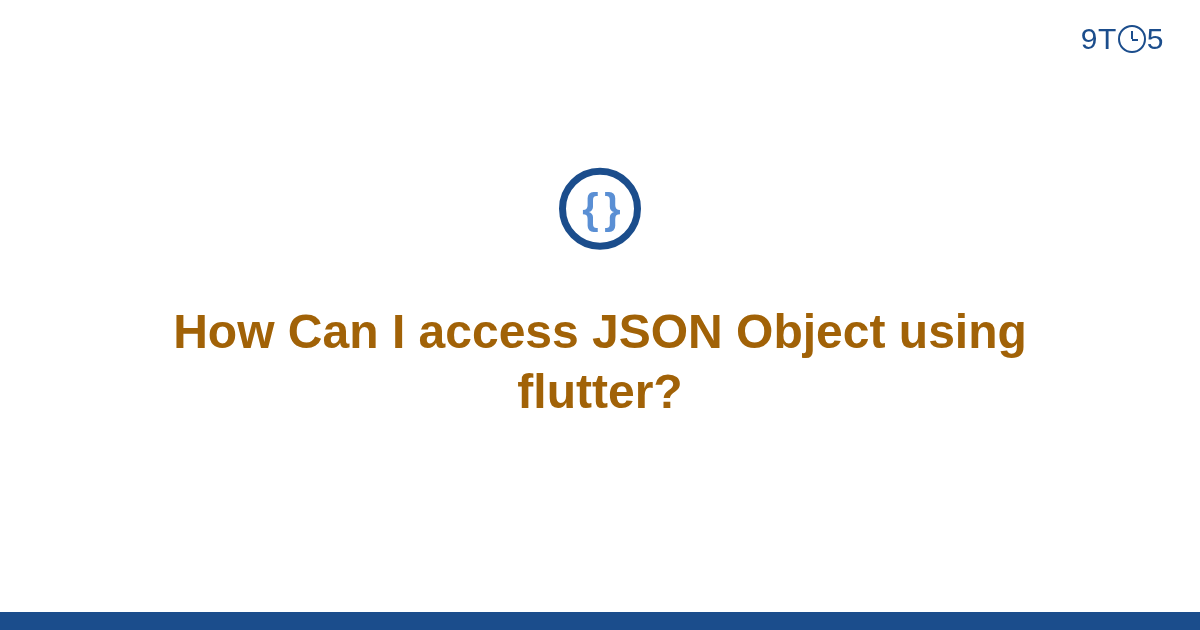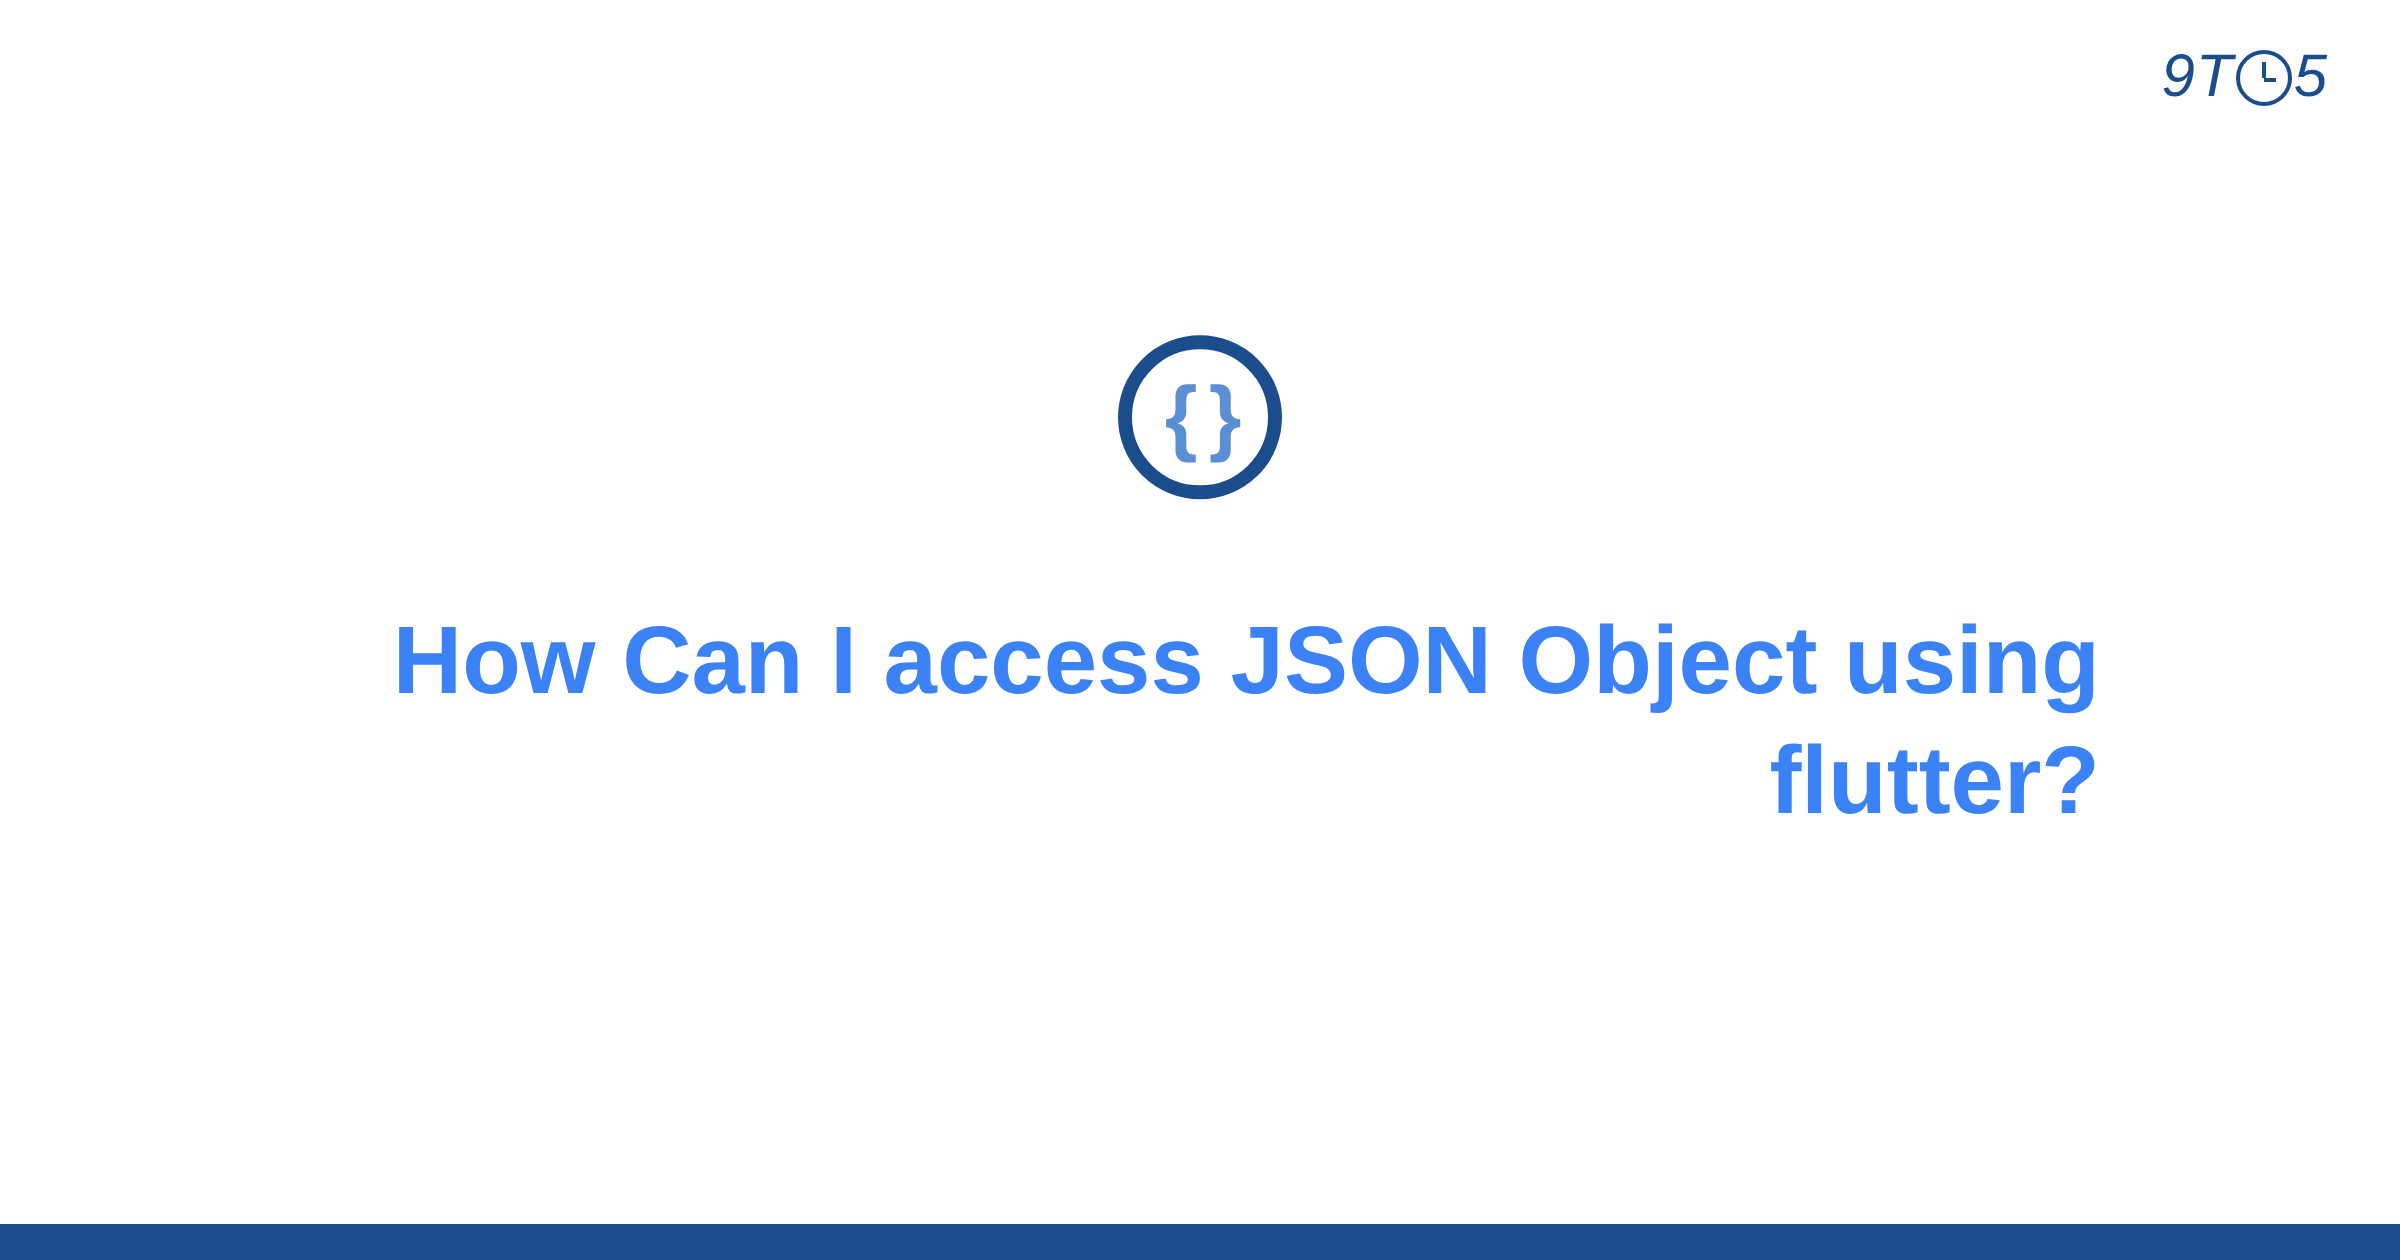--- a/index.html
+++ b/index.html
@@ -17,21 +17,20 @@
     }
     .logo {
       position: absolute;
       top: 22px;
       right: 36px;
       font-size: 30px;
       font-weight: 400;
       letter-spacing: 0.5px;
       display: flex;
       align-items: center;
-      font-style: italic;
     }
     .logo-9t {
       color: #1b4d8c;
       font-weight: 500;
     }
     .logo-clock {
       display: inline-flex;
       align-items: center;
       justify-content: center;
       width: 28px;
@@ -94,24 +93,23 @@
       font-size: 42px;
       font-weight: 700;
       color: #5a8fd4;
       letter-spacing: -3px;
       line-height: 1;
       font-family: Arial, sans-serif;
     }
     .title {
       font-size: 48px;
       font-weight: 700;
-      color: #3b82f6;
+      color: #a16207;
       line-height: 1.25;
       max-width: 900px;
-      text-align: right;
     }
     .bottom-bar {
       position: absolute;
       bottom: 0;
       left: 0;
       width: 100%;
       height: 18px;
       background: #1b4d8c;
     }
   </style>

